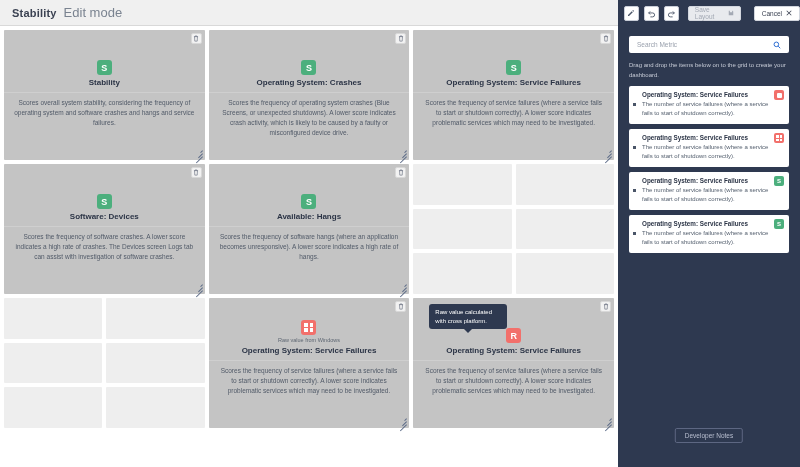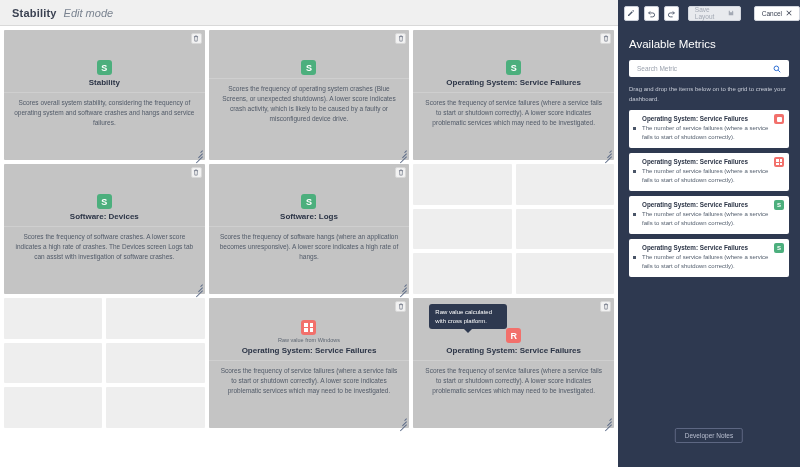--- a/index.html
+++ b/index.html
@@ -18,21 +18,21 @@
     background: #f0f0f0;
     border-bottom: 1px solid #d9d9d9;
     display: flex; align-items: center;
     padding-left: 12px;
   }
   #app-title {
     font-size: 11px; font-weight: bold; color: #3b4252;
     letter-spacing: .2px;
   }
   #edit-mode-label {
-    font-size: 11px; color: #7a8390; margin-left: 7px; font-style: italic;
+    font-size: 13px; color: #7a8390; margin-left: 7px;
   }
 
   #toolbar {
     position: absolute; left: 618px; top: 0;
     width: 182px; height: 26px;
     background: #2e3950;
     display: flex; align-items: center;
     gap: 5px; padding-left: 6px;
   }
   .icon-btn {
@@ -372,20 +372,21 @@
       <div class="delete-icon">
         <svg width="6" height="7" viewBox="0 0 16 18" fill="none" stroke="#4a5568" stroke-width="1.4">
             <path d="M2.5 4h11M6 4V2h4v2M4 4l.8 12h6.4L12 4"></path>
           </svg>
       </div>
       <div class="widget-top">
         <div class="badge badge-s">
             <span>S</span>
           </div>
       </div>
+      <div class="widget-title">Operating System: Crashes</div>
       <div class="widget-desc">Scores the frequency of operating system crashes (Blue Screens, or unexpected shutdowns). A lower score indicates crash activity, which is likely to be caused by a faulty or misconfigured device drive.</div>
       <div class="resize-handle">
           <span></span>
           <span></span>
           <span></span>
         </div>
     </div>
 
     <div class="widget" style="grid-column:5 / span 2; grid-row:1 / span 3;">
       <div class="delete-icon">
@@ -431,21 +432,21 @@
       <div class="delete-icon">
         <svg width="6" height="7" viewBox="0 0 16 18" fill="none" stroke="#4a5568" stroke-width="1.4">
             <path d="M2.5 4h11M6 4V2h4v2M4 4l.8 12h6.4L12 4"></path>
           </svg>
       </div>
       <div class="widget-top">
         <div class="badge badge-s">
             <span>S</span>
           </div>
       </div>
-      <div class="widget-title">Software: Logs</div>
+      <div class="widget-title">Available: Hangs</div>
       <div class="widget-desc">Scores the frequency of software hangs (where an application becomes unresponsive). A lower score indicates a high rate of hangs.</div>
       <div class="resize-handle">
           <span></span>
           <span></span>
           <span></span>
         </div>
     </div>
 
     <div class="widget" style="grid-column:3 / span 2; grid-row:7 / span 3;">
       <div class="delete-icon">
@@ -491,21 +492,20 @@
           <span></span>
           <span></span>
           <span></span>
         </div>
     </div>
 
   </div>
 </div>
 
 <div id="panel">
-  <div id="panel-title">Available Metrics</div>
 
   <div id="search-wrap">
     <input id="search-input" value="" placeholder="Search Metric" style="">
     <span id="search-icon">
       <svg width="8" height="8" viewBox="0 0 16 16" fill="none" stroke="currentColor" stroke-width="2">
           <circle cx="6.7" cy="6.7" r="4.6"></circle>
           <path d="M10.3 10.3L14.5 14.5"></path>
         </svg>
     </span>
   </div>

